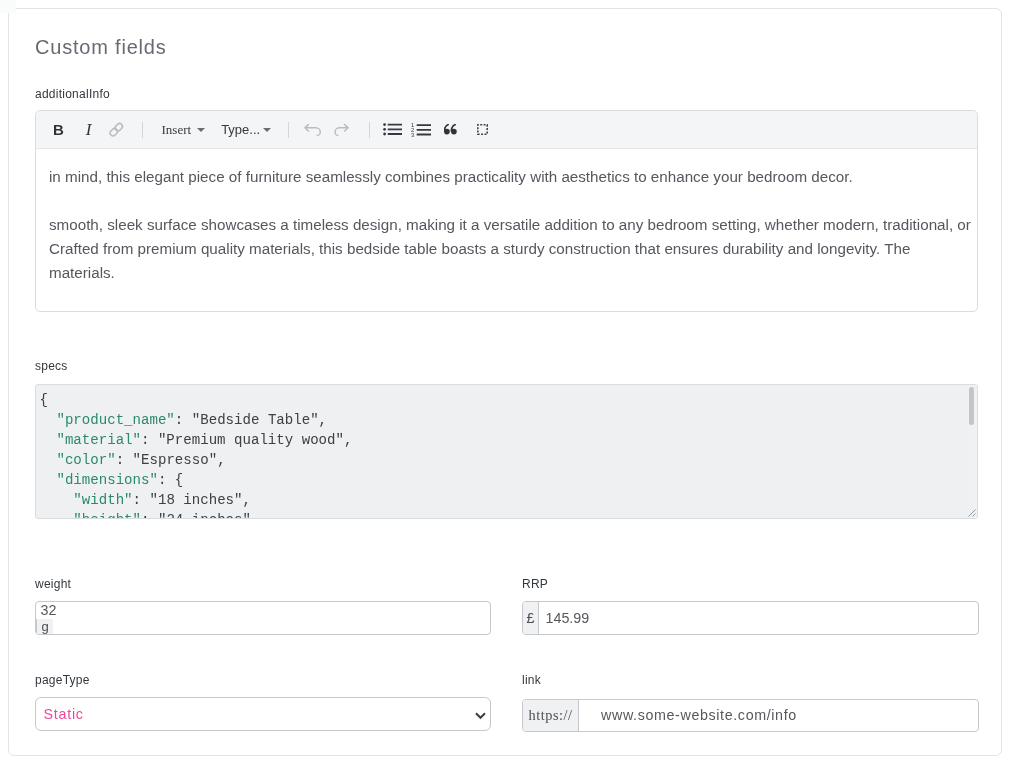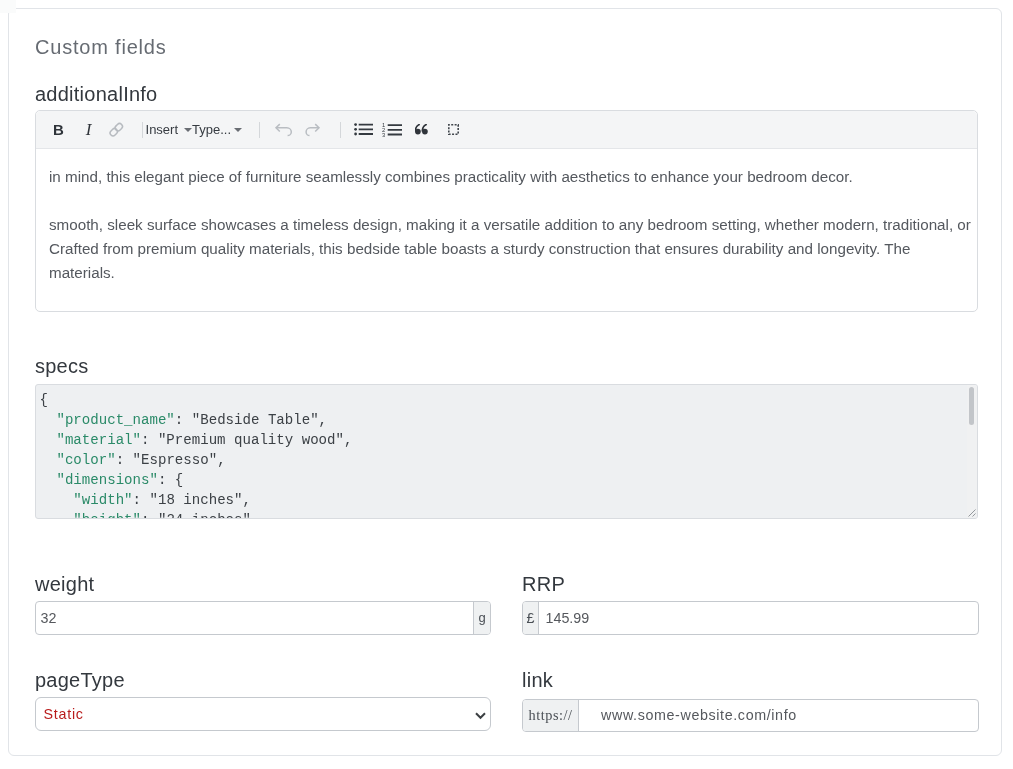--- a/index.html
+++ b/index.html
@@ -1,19 +1,19 @@
 <!DOCTYPE html>
 <html><head>
 <meta charset="utf-8">
 <style>
 * { margin:0; padding:0; box-sizing:border-box; }
 html,body { width:1013px; height:769px; background:#fff; font-family:"Liberation Sans", sans-serif; position:relative; overflow:hidden; }
 .card { position:absolute; left:8px; top:8px; width:994px; height:748px; border:1px solid #e1e4e8; border-radius:6px; background:#fff; }
 .abs { position:absolute; }
-.lbl { font-size:20px; letter-spacing:0.25px; color:#33383e; line-height:14px; }
+.lbl { font-size:12px; letter-spacing:0.25px; color:#33383e; line-height:14px; }
 
 
 .toolbar { position:absolute; left:0; top:0; width:100%; height:38px; background:#f4f5f6; border-bottom:1px solid #e4e6e9; border-radius:5px 5px 0 0; display:flex; align-items:center; }
 .sep { width:1px; height:16px; background:#d4d7da; flex:none; }
 .tb-txt { font-size:13px; color:#363b41; }
 .caret { display:inline-block; width:0; height:0; border-left:4px solid transparent; border-right:4px solid transparent; border-top:4.5px solid #696d73; }
 .content { position:absolute; left:0; top:38px; width:100%; padding:16px 0 0 13px; font-size:15.2px; line-height:24px; color:#54585e; white-space:nowrap; }
 
 
 pre.code { font-family:"Liberation Mono", monospace; font-size:14.1px; line-height:20px; color:#3c4146; padding:5px 3.5px; }
@@ -37,23 +37,23 @@
   <div class="toolbar">
     <span style="font-weight:bold; font-size:15px; color:#2f343a; margin-left:17px; flex:none;">B</span>
     <span style="font-family:'Liberation Serif',serif; font-style:italic; font-size:17px; color:#2f343a; margin-left:22px; flex:none;">I</span>
     <svg style="margin-left:16px; flex:none;" width="17" height="17" viewBox="0 0 17 17" fill="none" stroke="#b7bbc0" stroke-width="1.5">
       <g transform="rotate(-45 8.5 8.5)">
         <rect x="0.7" y="5.6" width="7.9" height="5.8" rx="2.9"></rect>
         <rect x="7.8" y="5.6" width="7.9" height="5.8" rx="2.9"></rect>
       </g>
     </svg>
     <span class="sep" style="margin-left:17px;"></span>
-    <span class="tb-txt" style="margin-left:3px; flex:none;">Insert</span>
+    <span class="tb-txt" style="margin-left:19px; flex:none;font-family:Liberation Serif, serif;">Insert</span>
     <span class="caret" style="margin-left:6px; flex:none;"></span>
-    <span class="tb-txt" style="flex:none;">Type...</span>
+    <span class="tb-txt" style="margin-left:16px; flex:none;">Type...</span>
     <span class="caret" style="margin-left:3px; flex:none;"></span>
     <span class="sep" style="margin-left:17px;"></span>
     <svg style="margin-left:12.5px; flex:none;" width="21" height="18" viewBox="0 0 21 18" fill="none" stroke="#b9bdc2" stroke-width="1.5">
       <path d="M3 6.8 H13.8 C16.8 6.8 18.3 9 18.3 11 C18.3 13.5 16 14.6 14.6 14.6"></path>
       <path d="M6.8 3.1 L3 6.8 L6.8 10.5"></path>
     </svg>
     <svg style="margin-left:10px; flex:none;" width="17" height="18" viewBox="0 0 17 18" fill="none" stroke="#b9bdc2" stroke-width="1.5">
       <path d="M15 6.8 H6.2 C3.7 6.8 2.1 9 2.1 11 C2.1 13.5 4.2 14.6 5.5 14.6"></path>
       <path d="M11.2 3.1 L15 6.8 L11.2 10.5"></path>
     </svg>
@@ -104,32 +104,32 @@
     <span class="k">"height"</span>: "24 inches",</pre>
 
   <div style="position:absolute; top:0; right:0; bottom:0; width:10px; background:#f0f1f2;"></div>
   <div style="position:absolute; top:2px; right:3px; width:5.5px; height:38px; border-radius:3px; background:#c2c5c9;"></div>
   <svg style="position:absolute; right:1px; bottom:1px;" width="9" height="9" viewBox="0 0 9 9" stroke="#94989d" stroke-width="1">
       <path d="M1.5 8.5 L8.5 1.5 M5.5 8.5 L8.5 5.5"></path>
     </svg>
 </div>
 
 <div class="abs lbl" style="left:35px; top:576.5px;">weight</div>
-<div class="abs ig" style="left:35px; top:600.5px; width:456px; height:34.5px;">
+<div class="abs ig" style="left:35px; top:600.5px; width:456px; height:34.5px;flex-direction:column;">
   <div class="in" style="letter-spacing:0; padding-left:4.5px;">32</div>
   <div class="addon suffix">g</div>
 </div>
 <div class="abs lbl" style="left:522px; top:576.5px;">RRP</div>
 <div class="abs ig" style="left:522px; top:600.5px; width:457px; height:34.5px;">
   <div class="addon prefix" style="width:16px; font-size:14.3px;">£</div>
   <div class="in" style="letter-spacing:0; padding-left:6.5px;">145.99</div>
 </div>
 
 <div class="abs lbl" style="left:35px; top:673.3px;">pageType</div>
-<div class="abs" style="left:35px; top:696.5px; width:456px; height:34.5px; border:1px solid #c5c9ce; border-radius:6px; background:#fff; display:flex; align-items:center; font-size:14.3px; letter-spacing:0.75px; color:#b91c1c; padding-left:7.5px;">Static
+<div class="abs" style="left:35px; top:696.5px; width:456px; height:34.5px; border:1px solid #c5c9ce; border-radius:6px; background:#fff; display:flex; align-items:center; font-size:14.3px; letter-spacing:0.75px; color:#ec4899; padding-left:7.5px;">Static
   <svg style="position:absolute; left:439px; top:14px;" width="11" height="8" viewBox="0 0 11 8" fill="none" stroke="#3c4043" stroke-width="2">
       <path d="M1 1.2 L5.5 5.8 L10 1.2"></path>
     </svg>
 </div>
 <div class="abs lbl" style="left:522px; top:673.3px;">link</div>
 <div class="abs ig" style="left:522px; top:698.5px; width:457px; height:33.5px;">
   <div class="addon prefix" style="width:56px; font-size:14.3px; letter-spacing:0.55px;font-family:Liberation Serif, serif;">https://</div>
   <div class="in" style="padding-left:22px; letter-spacing:0.62px;">www.some-website.com/info</div>
 </div>
 

